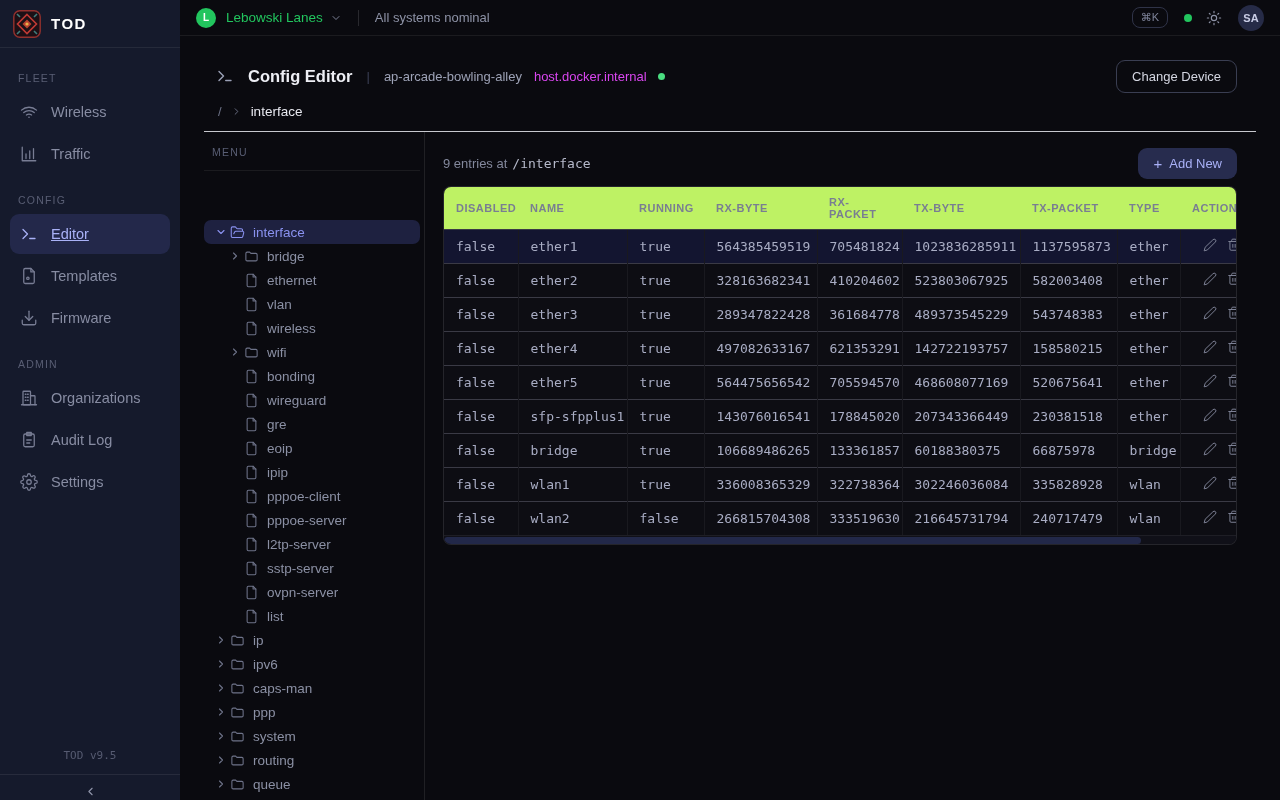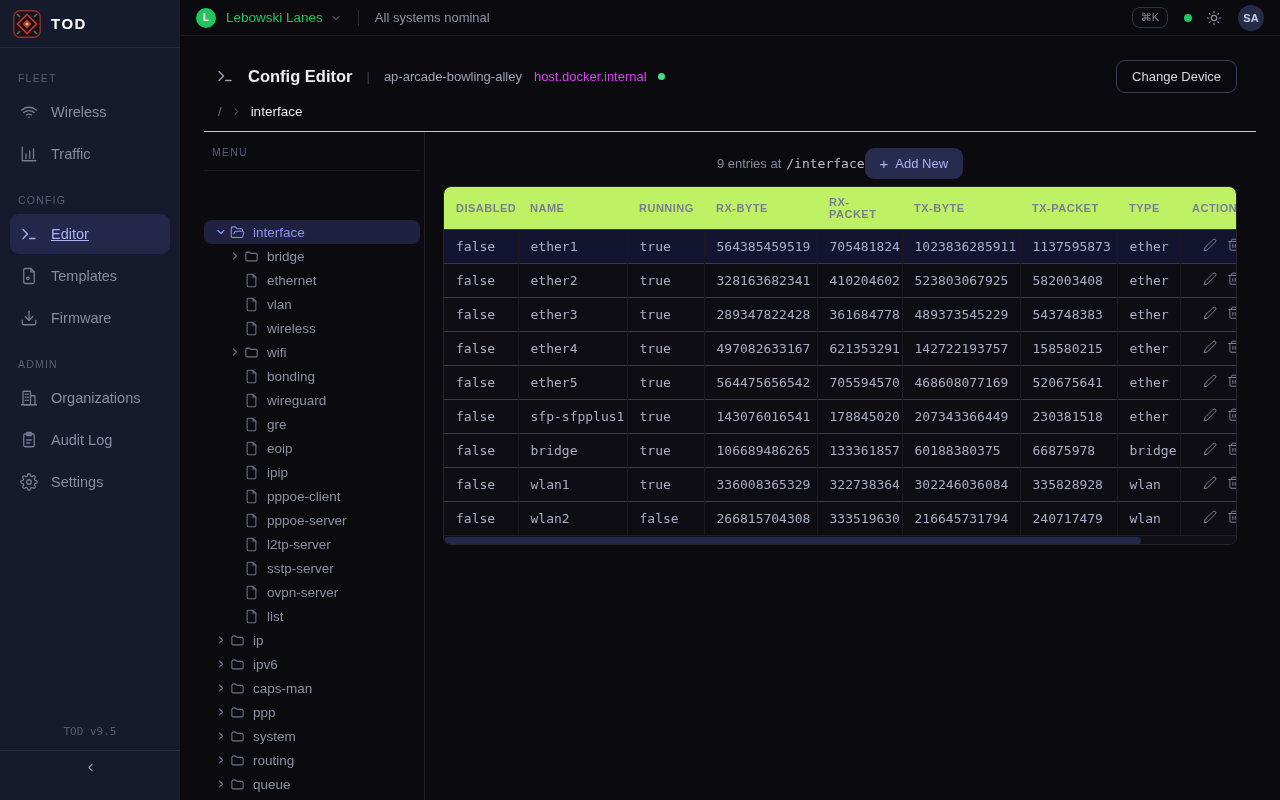--- a/index.html
+++ b/index.html
@@ -14,21 +14,21 @@
   .logo-row{height:48px;display:flex;align-items:center;gap:10px;padding:0 13px;
             border-bottom:1px solid rgba(255,255,255,.07);}
   .brand{font-weight:bold;font-size:15px;letter-spacing:1.5px;color:#ffffff;}
   .nav{flex:1;padding:4px 10px 0;}
   .nav-label{font-size:10.5px;letter-spacing:1.2px;color:#595e74;margin:20px 8px 8px;}
   .nav-item{display:flex;align-items:center;gap:13px;padding:11px 10px;margin:2px 0;
             border-radius:9px;color:#878ca2;font-size:14.5px;cursor:pointer;}
   .nav-item .icon{color:#787d94;width:18px;}
   .nav-item.active{background:#23284a;color:#a9b1f6;text-decoration:underline;}
   .nav-item.active .icon{color:#a9b1f6;}
-  .sidebar-footer{margin-top:auto;padding-bottom:24px;}
+  .sidebar-footer{margin-top:auto;padding-bottom:0;}
   .version{font-family:"DejaVu Sans Mono",monospace;font-size:11px;color:#565b71;
            text-align:center;margin-bottom:12px;}
   .collapse-row{border-top:1px solid rgba(255,255,255,.08);padding:10px 0 2px;
                 display:flex;justify-content:center;color:#9096ab;cursor:pointer;}
 
   
   .main-col{flex:1;display:flex;flex-direction:column;min-width:0;}
   .topbar{height:36px;flex-shrink:0;display:flex;align-items:center;justify-content:space-between;
           padding:0 16px;border-bottom:1px solid rgba(255,255,255,.07);}
   .tb-left,.tb-right{display:flex;align-items:center;}
@@ -69,21 +69,21 @@
               border-bottom:1px solid rgba(255,255,255,.07);margin-bottom:8px;}
   .tree{overflow:hidden;flex:1;}
   .tree-item{display:flex;align-items:center;height:24px;font-size:13.5px;color:#8b90a4;
              border-radius:7px;padding:0 6px 0 8px;cursor:pointer;}
   .tree-item .chev{width:17px;color:#6e7389;}
   .tree-item .ticon{width:16px;margin-right:8px;color:#6e7389;}
   .tree-item.selected{background:#1e2140;color:#8a92f0;}
   .tree-item.selected .chev,.tree-item.selected .ticon{color:#8a92f0;}
 
   
-  .table-area{flex:1;min-width:0;padding:8px 19px 0 18px;display:flex;flex-direction:column;align-items:center;}
+  .table-area{flex:1;min-width:0;padding:8px 19px 0 18px;display:flex;flex-direction:column;}
   .table-toolbar{display:flex;align-items:center;justify-content:space-between;height:46px;}
   .entries{font-size:13px;color:#83889c;}
   .entries .path{font-family:"DejaVu Sans Mono",monospace;color:#b6bacb;margin-left:5px;font-size:13px;}
   .add-new{background:#272c4e;color:#a9b1f7;font-size:13px;border:none;border-radius:9px;
            padding:8px 15px;display:flex;align-items:center;gap:7px;font-family:inherit;cursor:pointer;}
   .add-new .plus{font-size:15px;line-height:1;}
   .table-card{border:1px solid rgba(255,255,255,.10);border-radius:8px;overflow:hidden;background:#0d0d13;}
   table{width:100%;border-collapse:collapse;table-layout:fixed;}
   thead th{background:#bef264;font-size:11px;letter-spacing:.5px;color:#797e92;text-align:left;
            padding:9px 12px;font-weight:600;cursor:pointer;}

